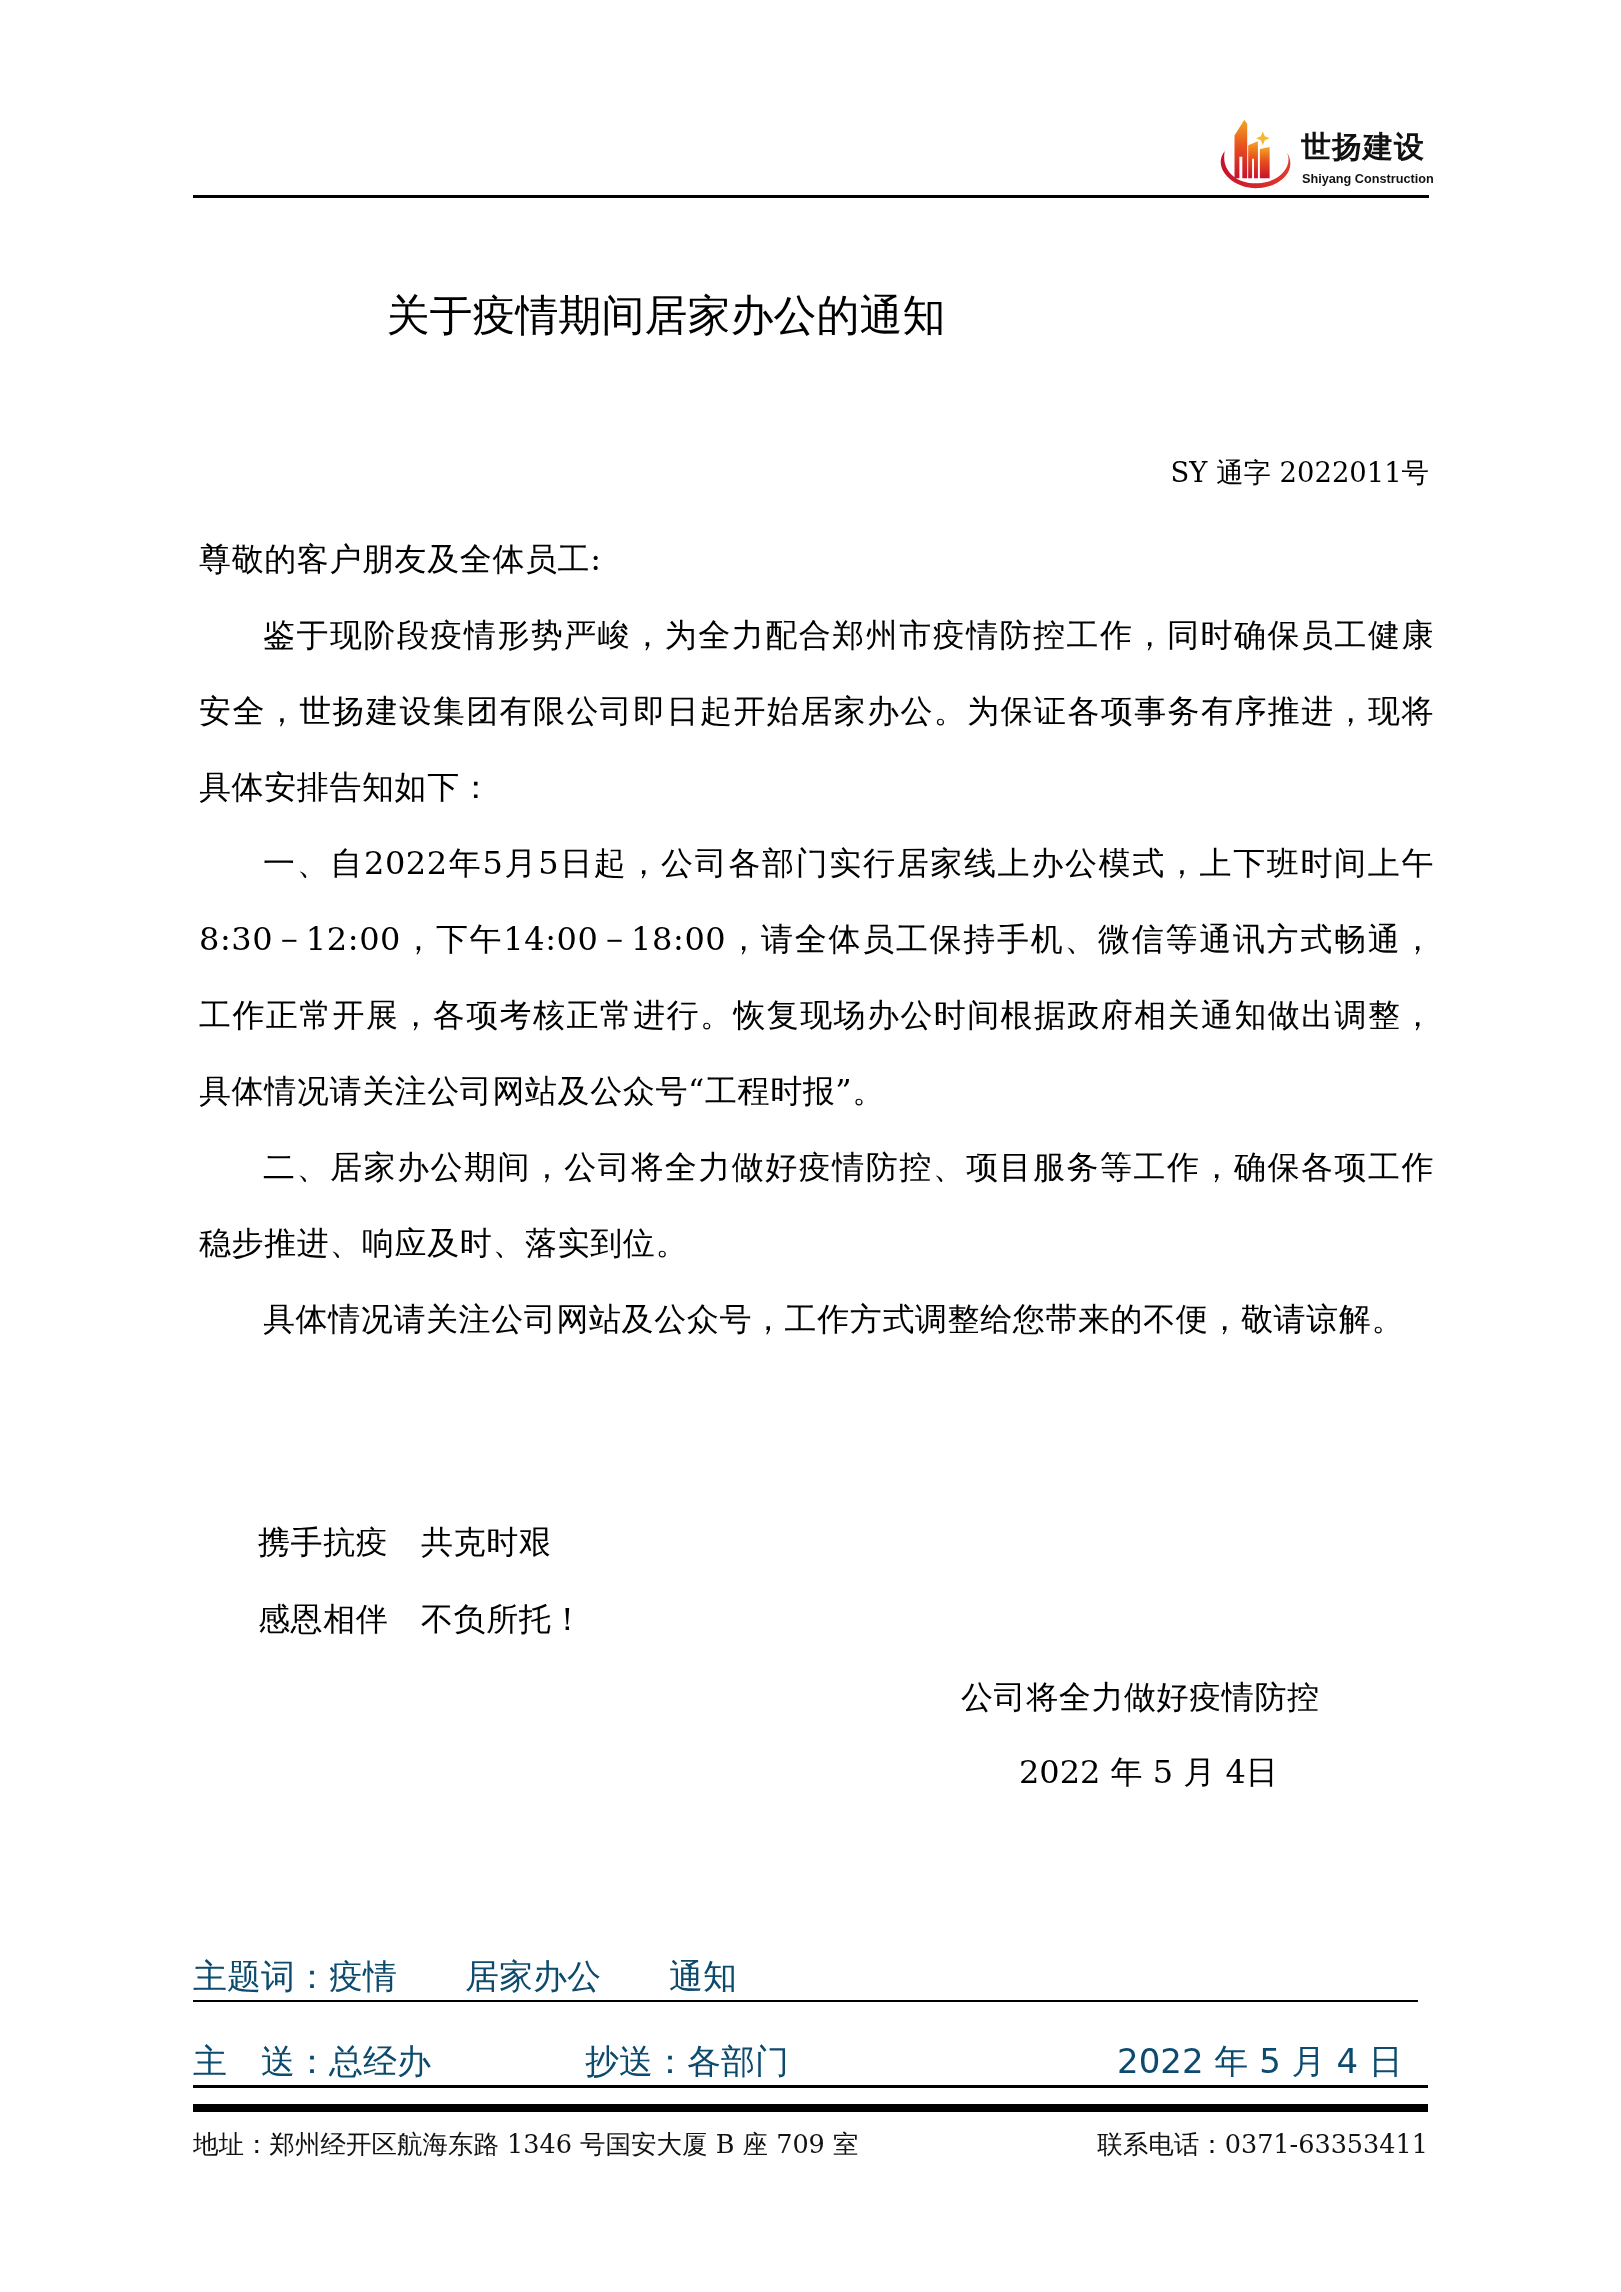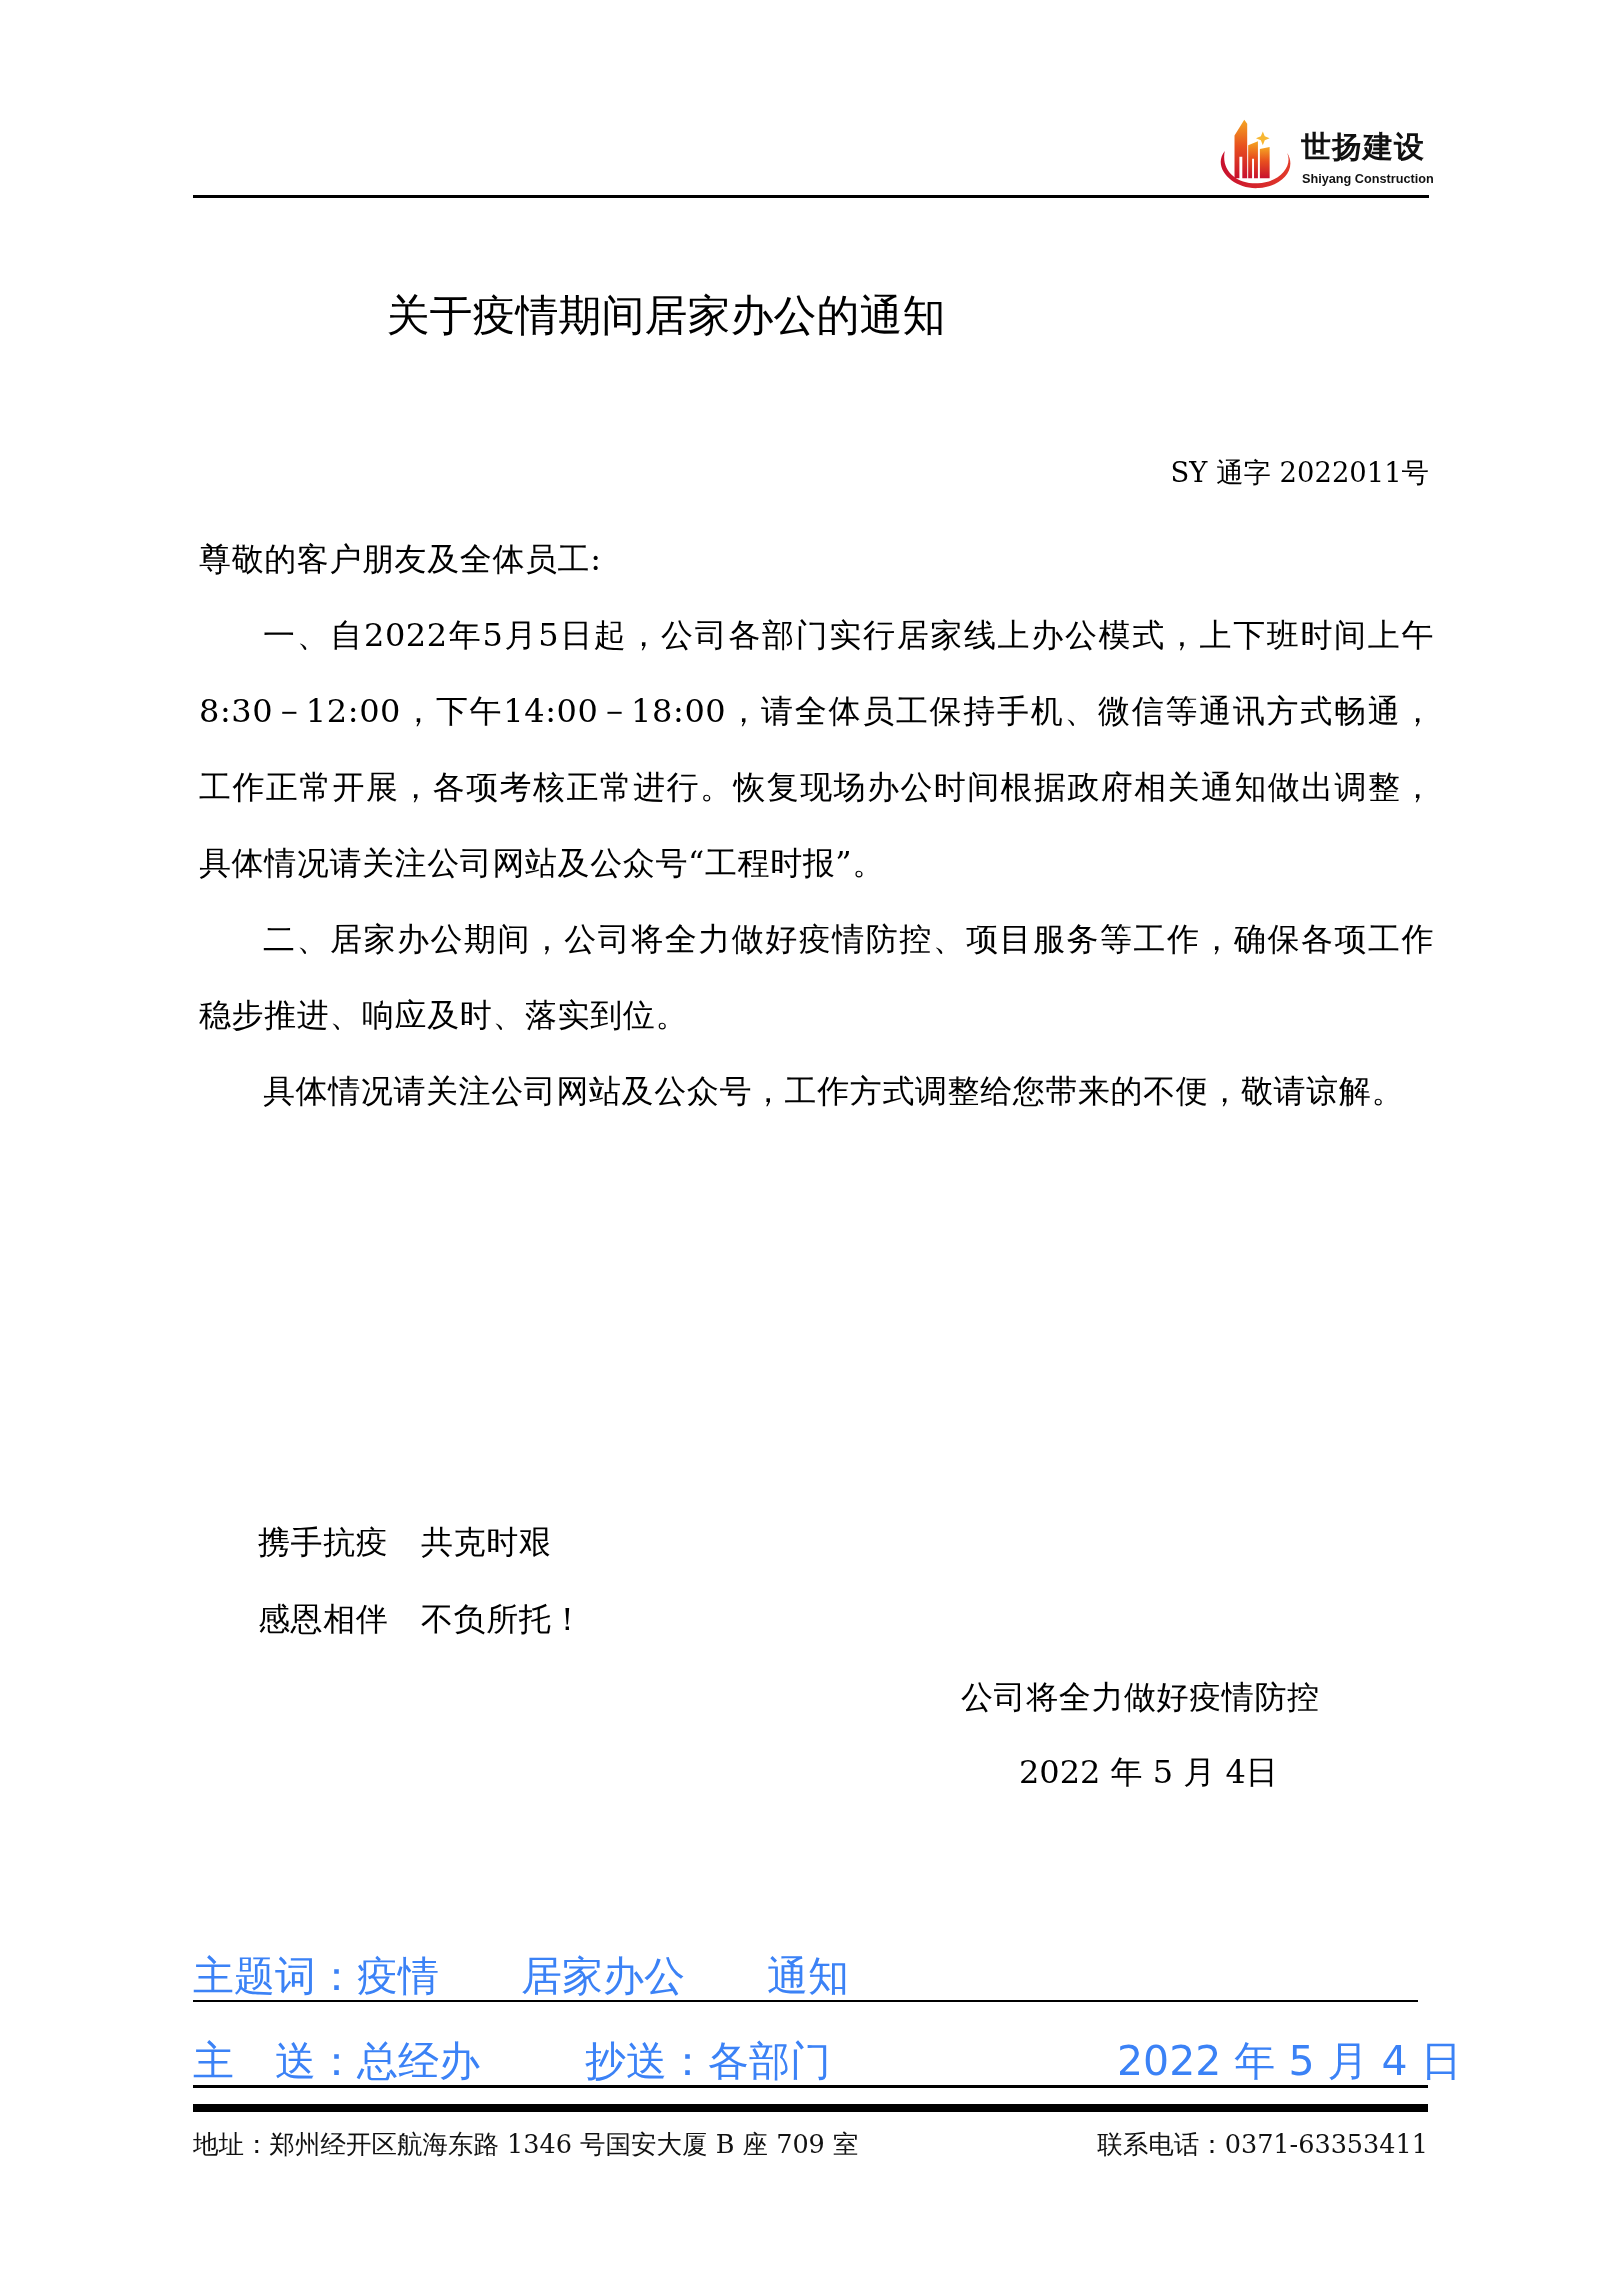--- a/index.html
+++ b/index.html
@@ -125,23 +125,23 @@
       font-size: 32px;
       line-height: 39px;
       white-space: pre;
     }
 
     
     .footer-row {
       position: absolute;
       left: 193px;
       font-family: "DejaVu Sans", "Liberation Sans", sans-serif;
-      font-size: 41px;
+      font-size: 34px;
       line-height: 43px;
-      color: #3b82f6;
+      color: #0c4a6e;
       white-space: pre;
     }
     .rule {
       position: absolute;
       left: 193px;
       background: #000;
     }
     .addr-row {
       position: absolute;
       left: 193px;
@@ -189,20 +189,21 @@
   <div class="logo-en">Shiyang Construction</div>
 </div>
 <div class="header-rule"></div>
 
 <div class="title">关于疫情期间居家办公的通知</div>
 
 <div class="docno">SY 通字 2022011号</div>
 
 <div class="body-text">
   <p>尊敬的客户朋友及全体员工:</p>
+  <p class="indent">鉴于现阶段疫情形势严峻，为全力配合郑州市疫情防控工作，同时确保员工健康安全，世扬建设集团有限公司即日起开始居家办公。为保证各项事务有序推进，现将具体安排告知如下：</p>
   <p class="indent">一、自2022年5月5日起，公司各部门实行居家线上办公模式，上下班时间上午8:30－12:00，下午14:00－18:00，请全体员工保持手机、微信等通讯方式畅通，工作正常开展，各项考核正常进行。恢复现场办公时间根据政府相关通知做出调整，具体情况请关注公司网站及公众号“工程时报”。</p>
   <p class="indent">二、居家办公期间，公司将全力做好疫情防控、项目服务等工作，确保各项工作稳步推进、响应及时、落实到位。</p>
   <p class="indent">具体情况请关注公司网站及公众号，工作方式调整给您带来的不便，敬请谅解。</p>
 </div>
 
 <div class="slogan" style="top:1523px;">携手抗疫　共克时艰</div>
 <div class="slogan" style="top:1600px;">感恩相伴　不负所托！</div>
 
 <div class="sign-company">公司将全力做好疫情防控</div>
 <div class="sign-date">2022 年 5 月 4日</div>

